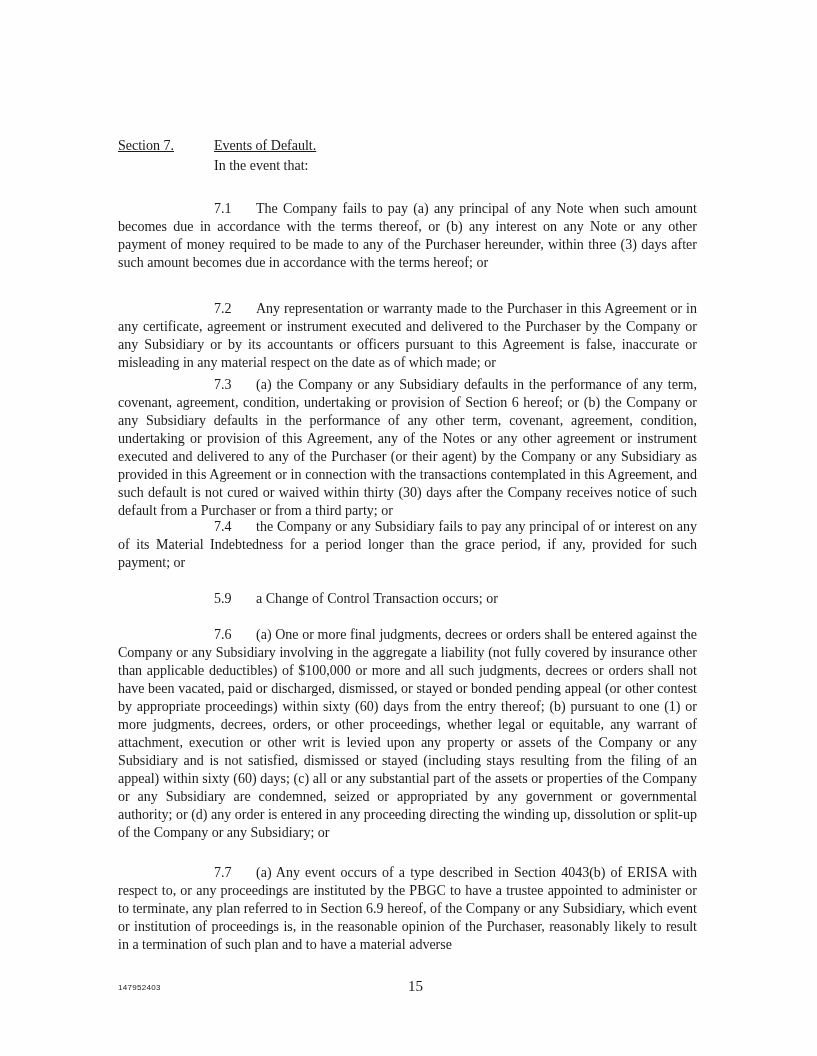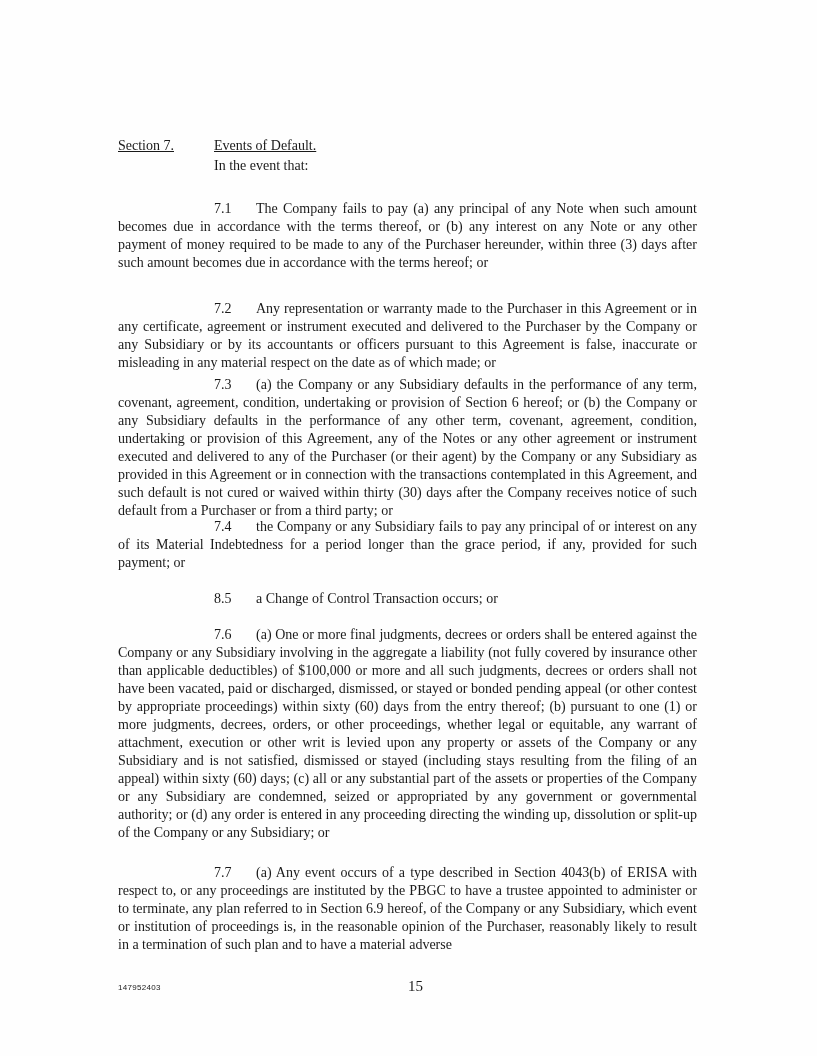--- a/index.html
+++ b/index.html
@@ -32,21 +32,21 @@
   <div class="para" style="top:300px">
     <span class="num">7.2</span><span>Any representation or warranty made to the Purchaser in this Agreement or in any certificate, agreement or instrument executed and delivered to the Purchaser by the Company or any Subsidiary or by its accountants or officers pursuant to this Agreement is false, inaccurate or misleading in any material respect on the date as of which made; or</span>
   </div>
   <div class="para" style="top:376px">
     <span class="num">7.3</span><span>(a)  the Company or any Subsidiary defaults in the performance of any term, covenant, agreement, condition, undertaking or provision of Section 6 hereof; or (b) the Company or any Subsidiary defaults in the performance of any other term, covenant, agreement, condition, undertaking or provision of this Agreement, any of the Notes or any other agreement or instrument executed and delivered to any of the Purchaser (or their agent) by the Company or any Subsidiary as provided in this Agreement or in connection with the transactions contemplated in this Agreement, and such default is not cured or waived within thirty (30) days after the Company receives notice of such default from a Purchaser or from a third party; or</span>
   </div>
   <div class="para" style="top:518px">
     <span class="num">7.4</span><span>the Company or any Subsidiary fails to pay any principal of or interest on any of its Material Indebtedness for a period longer than the grace period, if any, provided for such payment; or</span>
   </div>
   <div class="para" style="top:590px">
-    <span class="num">8.5</span><span>a Change of Control Transaction occurs; or</span>
+    <span class="num">5.9</span><span>a Change of Control Transaction occurs; or</span>
   </div>
   <div class="para" style="top:626px">
     <span class="num">7.6</span><span>(a) One or more final judgments, decrees or orders shall be entered against the Company or any Subsidiary involving in the aggregate a liability (not fully covered by insurance other than applicable deductibles) of $100,000 or more and all such judgments, decrees or orders shall not have been vacated, paid or discharged, dismissed, or stayed or bonded pending appeal (or other contest by appropriate proceedings) within sixty (60) days from the entry thereof; (b) pursuant to one (1) or more judgments, decrees, orders, or other proceedings, whether legal or equitable, any warrant of attachment, execution or other writ is levied upon any property or assets of the Company or any Subsidiary and is not satisfied, dismissed or stayed (including stays resulting from the filing of an appeal) within sixty (60) days; (c) all or any substantial part of the assets or properties of the Company or any Subsidiary are condemned, seized or appropriated by any government or governmental authority; or (d) any order is entered in any proceeding directing the winding up, dissolution or split-up of the Company or any Subsidiary; or</span>
   </div>
   <div class="para" style="top:864px">
     <span class="num">7.7</span><span>(a) Any event occurs of a type described in Section 4043(b) of ERISA with respect to, or any proceedings are instituted by the PBGC to have a trustee appointed to administer or to terminate, any plan referred to in Section 6.9 hereof, of the Company or any Subsidiary, which event or institution of proceedings is, in the reasonable opinion of the Purchaser, reasonably likely to result in a termination of such plan and to have a material adverse</span>
   </div>
 
   <div class="footer-id">147952403</div>
   <div class="page-num">15</div>

